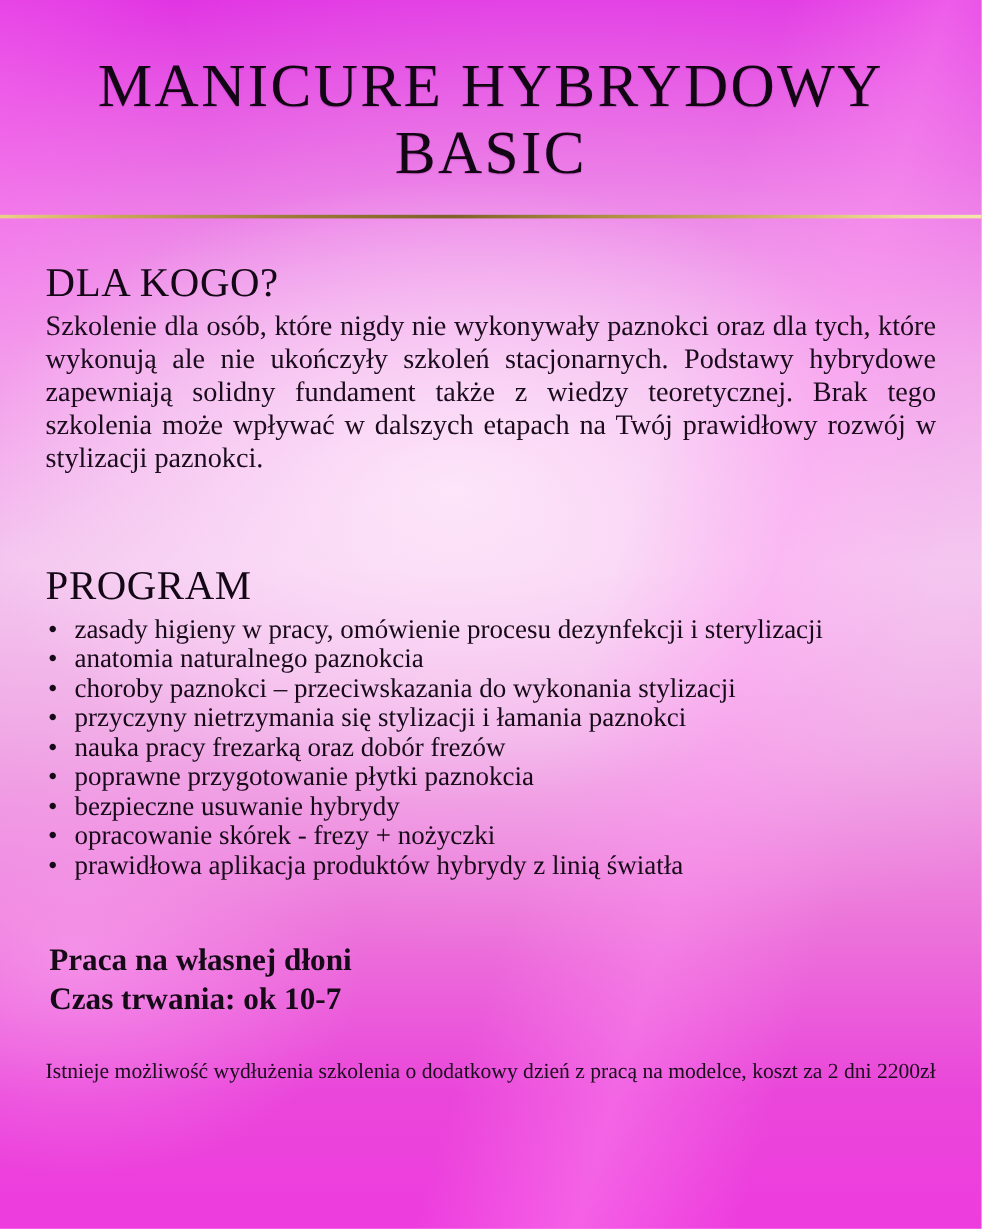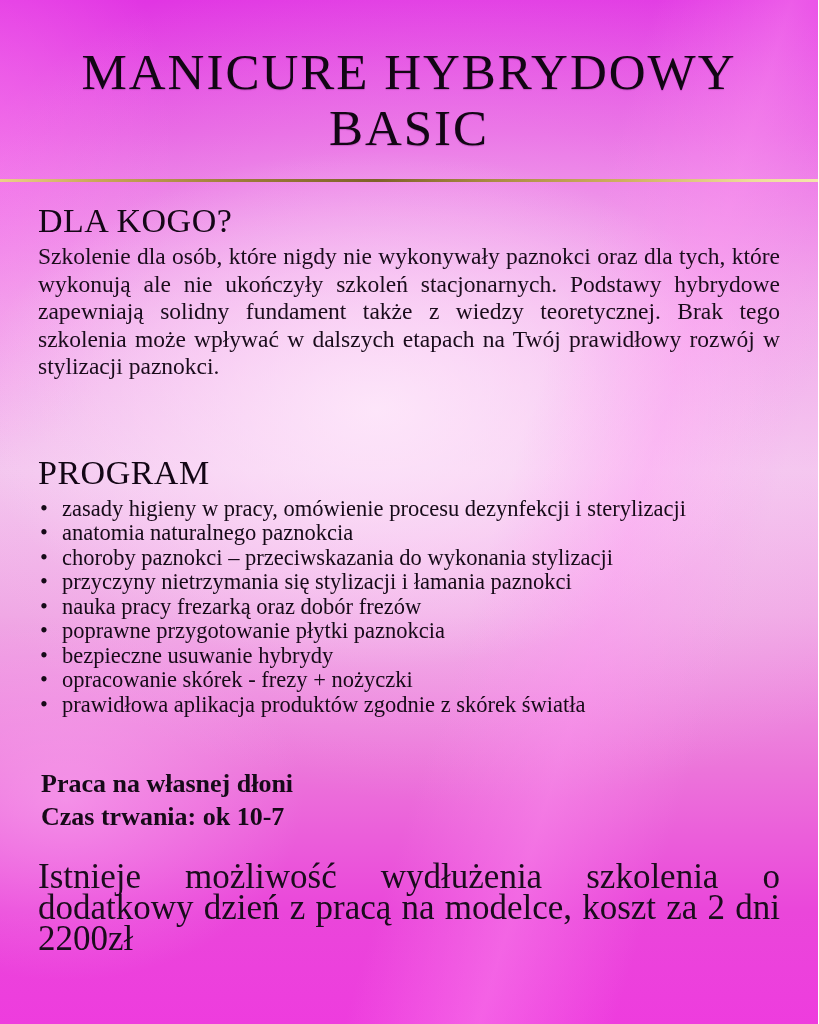--- a/index.html
+++ b/index.html
@@ -50,21 +50,21 @@
     height: 3px;
     background: linear-gradient(90deg,
       #ecd089 0%, #c9a557 12%, #9b7a38 30%, #7e6128 46%,
       #a98a42 60%, #cfae5f 76%, #eedc9a 92%, #f4e6ab 100%);
   }
   .content {
     position: absolute;
     top: 182px;
     left: 0;
     right: 0;
-    padding: 0 38px;
+    padding: 16px 38px;
     box-sizing: border-box;
   }
   h2 {
     margin: 0;
     font-weight: 400;
     font-size: 34px;
     line-height: 38px;
     letter-spacing: 0.5px;
     color: #140716;
   }
@@ -94,21 +94,21 @@
   }
   .details-block { margin-top: 52px; }
   .details-line {
     margin: 3px;
     font-size: 26px;
     line-height: 30px;
     font-weight: bold;
   }
   .extra-paragraph {
     margin: 29px 0 0 0;
-    font-size: 35px;
+    font-size: 18px;
     line-height: 31px;
     text-align: justify;
     color: #1a0c1c;
   }
 </style>
 </head>
 <body>
 
 <div class="page">
 
@@ -149,21 +149,21 @@
         <li>
           <span class="bullet">•</span><span>poprawne przygotowanie płytki paznokcia</span>
         </li>
         <li>
           <span class="bullet">•</span><span>bezpieczne usuwanie hybrydy</span>
         </li>
         <li>
           <span class="bullet">•</span><span>opracowanie skórek - frezy + nożyczki</span>
         </li>
         <li>
-          <span class="bullet">•</span><span>prawidłowa aplikacja produktów zgodnie z skórek światła</span>
+          <span class="bullet">•</span><span>prawidłowa aplikacja produktów hybrydy z linią światła</span>
         </li>
       </ul>
     </section>
 
     <section class="details-block">
       <p class="details-line">Praca na własnej dłoni</p>
       <p class="details-line">Czas trwania: ok 10-7</p>
     </section>
 
     <section>

